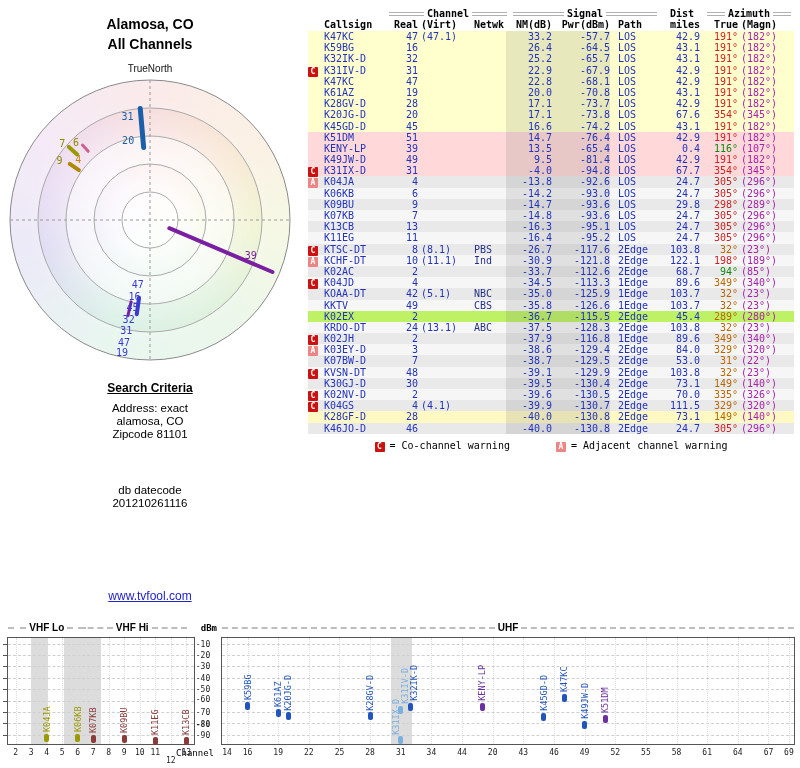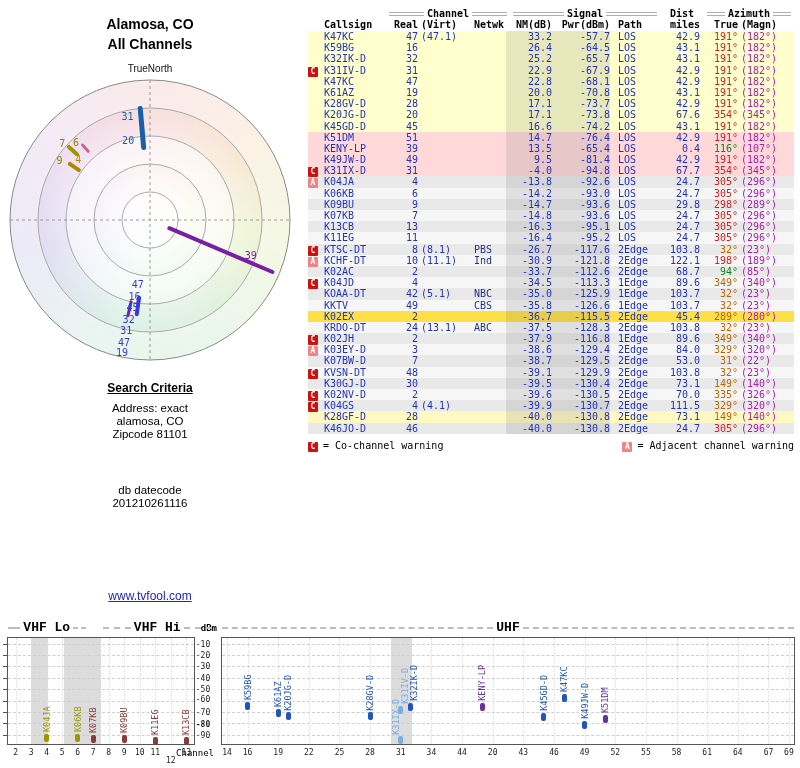--- a/index.html
+++ b/index.html
@@ -48,38 +48,38 @@
   .c-magn{padding-left:3px;color:#aa22aa}
   .h-call{padding-left:2px}.h-virt{padding-left:3px}.h-net{padding-left:6px}
   .h-real,.h-nm,.h-pwr,.h-miles,.h-true{text-align:right}
   .h-path{padding-left:8px}.h-magn{padding-left:3px}
   .shade{background-color:inherit;background-image:linear-gradient(rgba(90,90,90,.14),rgba(90,90,90,.14))}
   .warnbox{display:inline-block;width:10px;height:10px;margin-top:1px;border-radius:1px;
     color:#fff;font-weight:bold;font-size:8px;line-height:10px;text-align:center}
   .warn-C{background:#cc1111}
   .warn-A{background:#ee8585}
   #legend{position:absolute;left:308px;top:440px;width:486px;display:flex;gap:46px;
-    justify-content:space-between;font-family:"DejaVu Sans Mono",monospace;font-size:10px;align-items:center}
+    justify-content:center;font-family:"DejaVu Sans Mono",monospace;font-size:10px;align-items:center}
   #legend .warnbox{margin:0 5px 0 0}
 
   
   #signal-chart{position:absolute;left:0;top:612px;width:800px;height:156px;
     font-family:"DejaVu Sans Mono",monospace}
   .panel{position:absolute;border:1px solid #555;background:#fff}
   .hline{position:absolute;height:0;border-top:1px dashed #cfcfcf}
   .vline{position:absolute;width:0;border-left:1px dotted #ddd}
   .shadeband{position:absolute;background:#dcdcdc}
   .bar{position:absolute;width:5px;height:8px;border-radius:2px}
   .slabel{position:absolute;writing-mode:vertical-rl;transform:rotate(180deg);
     font-size:8.5px;width:11px;text-align:left;white-space:nowrap}
   .xtick{position:absolute;font-size:8px;color:#222;transform:translateX(-50%)}
   .ylabel{position:absolute;left:189px;width:28px;text-align:center;font-size:8px;color:#222}
   .ydash{position:absolute;width:4px;height:0;border-top:1px solid #555}
   .bandhdr{position:absolute;top:9px;height:13px;display:flex;align-items:center}
-  .bandhdr b{font-family:Liberation Mono, monospace;font-size:13px;padding:0 3px;white-space:nowrap}
+  .bandhdr b{font-family:Liberation Sans, sans-serif;font-size:10px;padding:0 3px;white-space:nowrap}
   .bl{flex:1;border-top:2px dashed #bdbdbd}
   #dbm-label{position:absolute;left:189px;top:11px;width:28px;text-align:right;
     font-weight:bold;font-size:9px}
   #channel-label{position:absolute;left:168px;top:136px;width:46px;text-align:right;font-size:9px}
 </style>
 </head>
 <body>
 
 <div id="app">
 
@@ -485,21 +485,21 @@
           <span class="c-real">49</span>
           <span class="c-virt"></span>
           <span class="c-net">CBS</span>
           <span class="c-nm shade">-35.8</span>
           <span class="c-pwr shade">-126.6</span>
           <span class="c-path">1Edge</span>
           <span class="c-miles">103.7</span>
           <span class="c-true" style="color: rgb(187, 102, 0);">32°</span>
           <span class="c-magn">(23°)</span>
         </div>
-        <div class="trow" style="background: #fde047;">
+        <div class="trow" style="background: #bef264;">
           <span class="c-warn"></span>
           <span class="c-call">K02EX</span>
           <span class="c-real">2</span>
           <span class="c-virt"></span>
           <span class="c-net"></span>
           <span class="c-nm shade">-36.7</span>
           <span class="c-pwr shade">-115.5</span>
           <span class="c-path">2Edge</span>
           <span class="c-miles">45.4</span>
           <span class="c-true" style="color: rgb(187, 102, 0);">289°</span>
@@ -686,21 +686,21 @@
       <div class="vline" style="left: 139.75px; top: 26px; height: 106px;"></div>
       <div class="vline" style="left: 155.25px; top: 26px; height: 106px;"></div>
       <div class="vline" style="left: 170.75px; top: 26px; height: 106px;"></div>
       <div class="vline" style="left: 186.25px; top: 26px; height: 106px;"></div>
       <div class="panel" style="left: 7px; top: 25px; width: 188px; height: 108px; background: transparent;"></div>
       <div class="bandhdr" style="left: 8px; width: 77.5px;">
         <i class="bl"></i>
         <b>VHF Lo</b>
         <i class="bl"></i>
       </div>
-      <div class="bandhdr" style="left: 103px; width: 108.5px;">
+      <div class="bandhdr" style="left: 78px; width: 108.5px;">
         <i class="bl"></i>
         <b>VHF Hi</b>
         <i class="bl"></i>
       </div>
       <div class="xtick" style="left: 15.75px; top: 136px;">2</div>
       <div class="xtick" style="left: 31.25px; top: 136px;">3</div>
       <div class="xtick" style="left: 46.75px; top: 136px;">4</div>
       <div class="xtick" style="left: 62.25px; top: 136px;">5</div>
       <div class="xtick" style="left: 77.75px; top: 136px;">6</div>
       <div class="xtick" style="left: 93.25px; top: 136px;">7</div>

